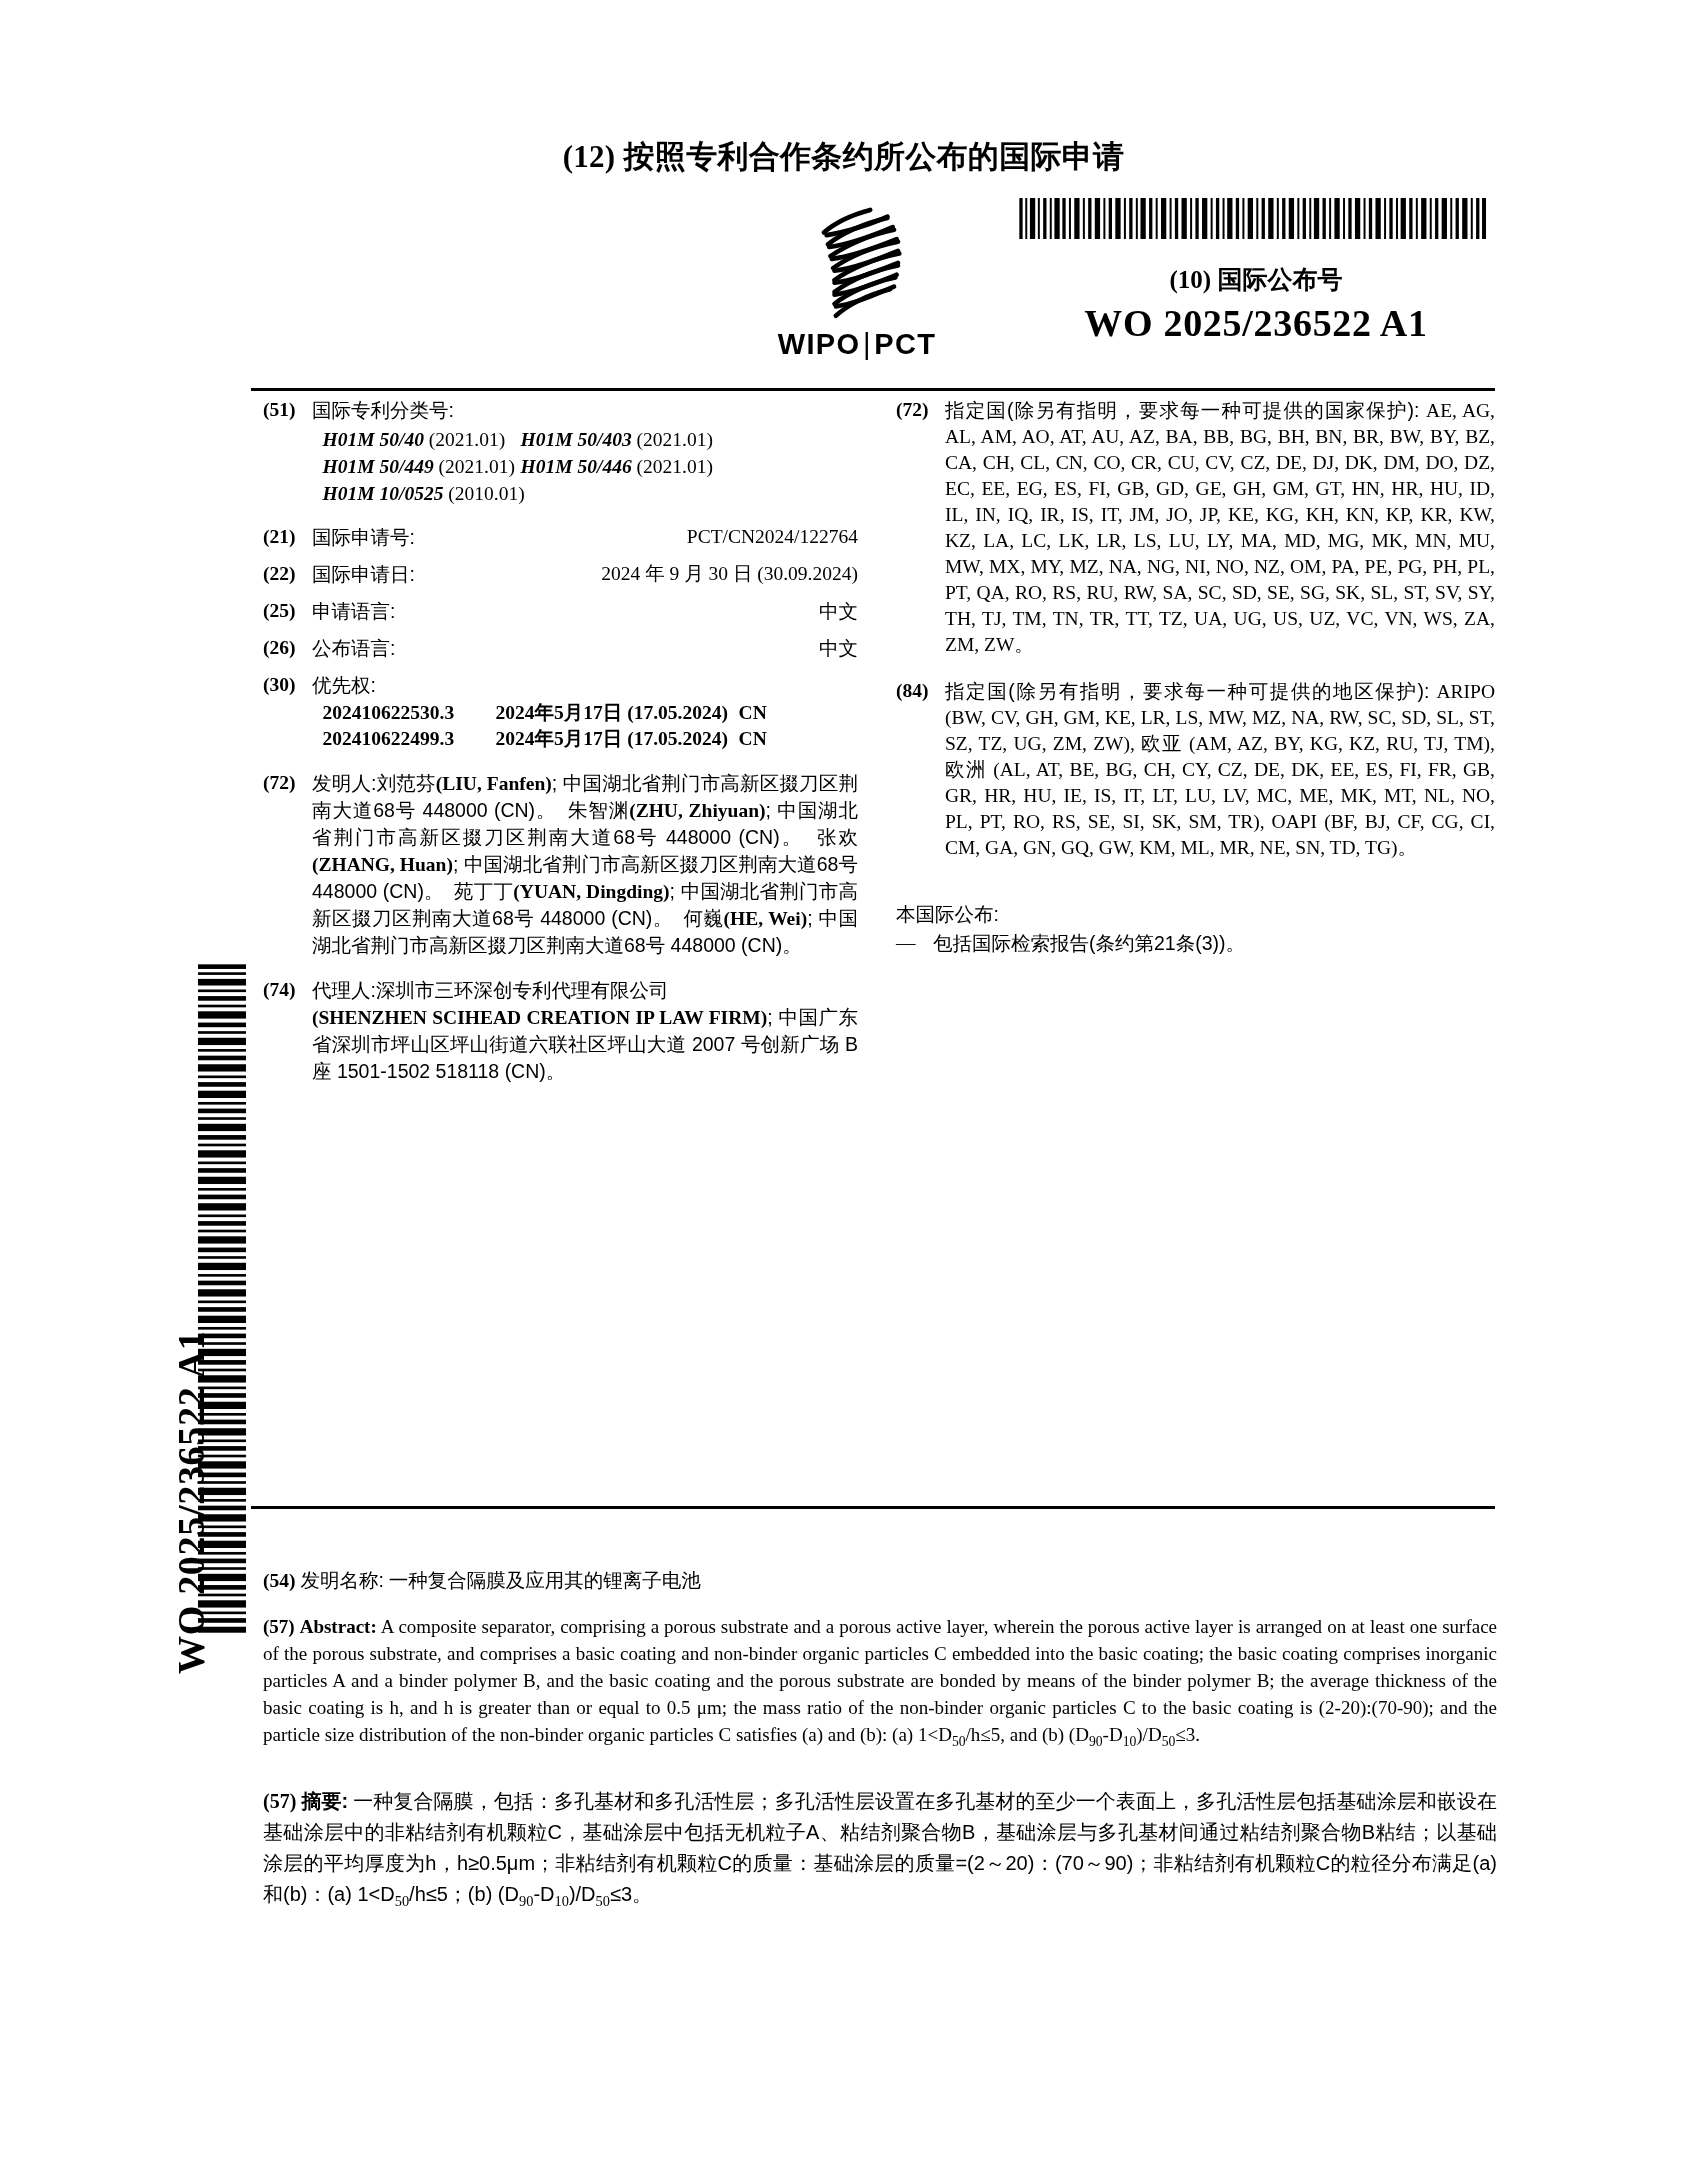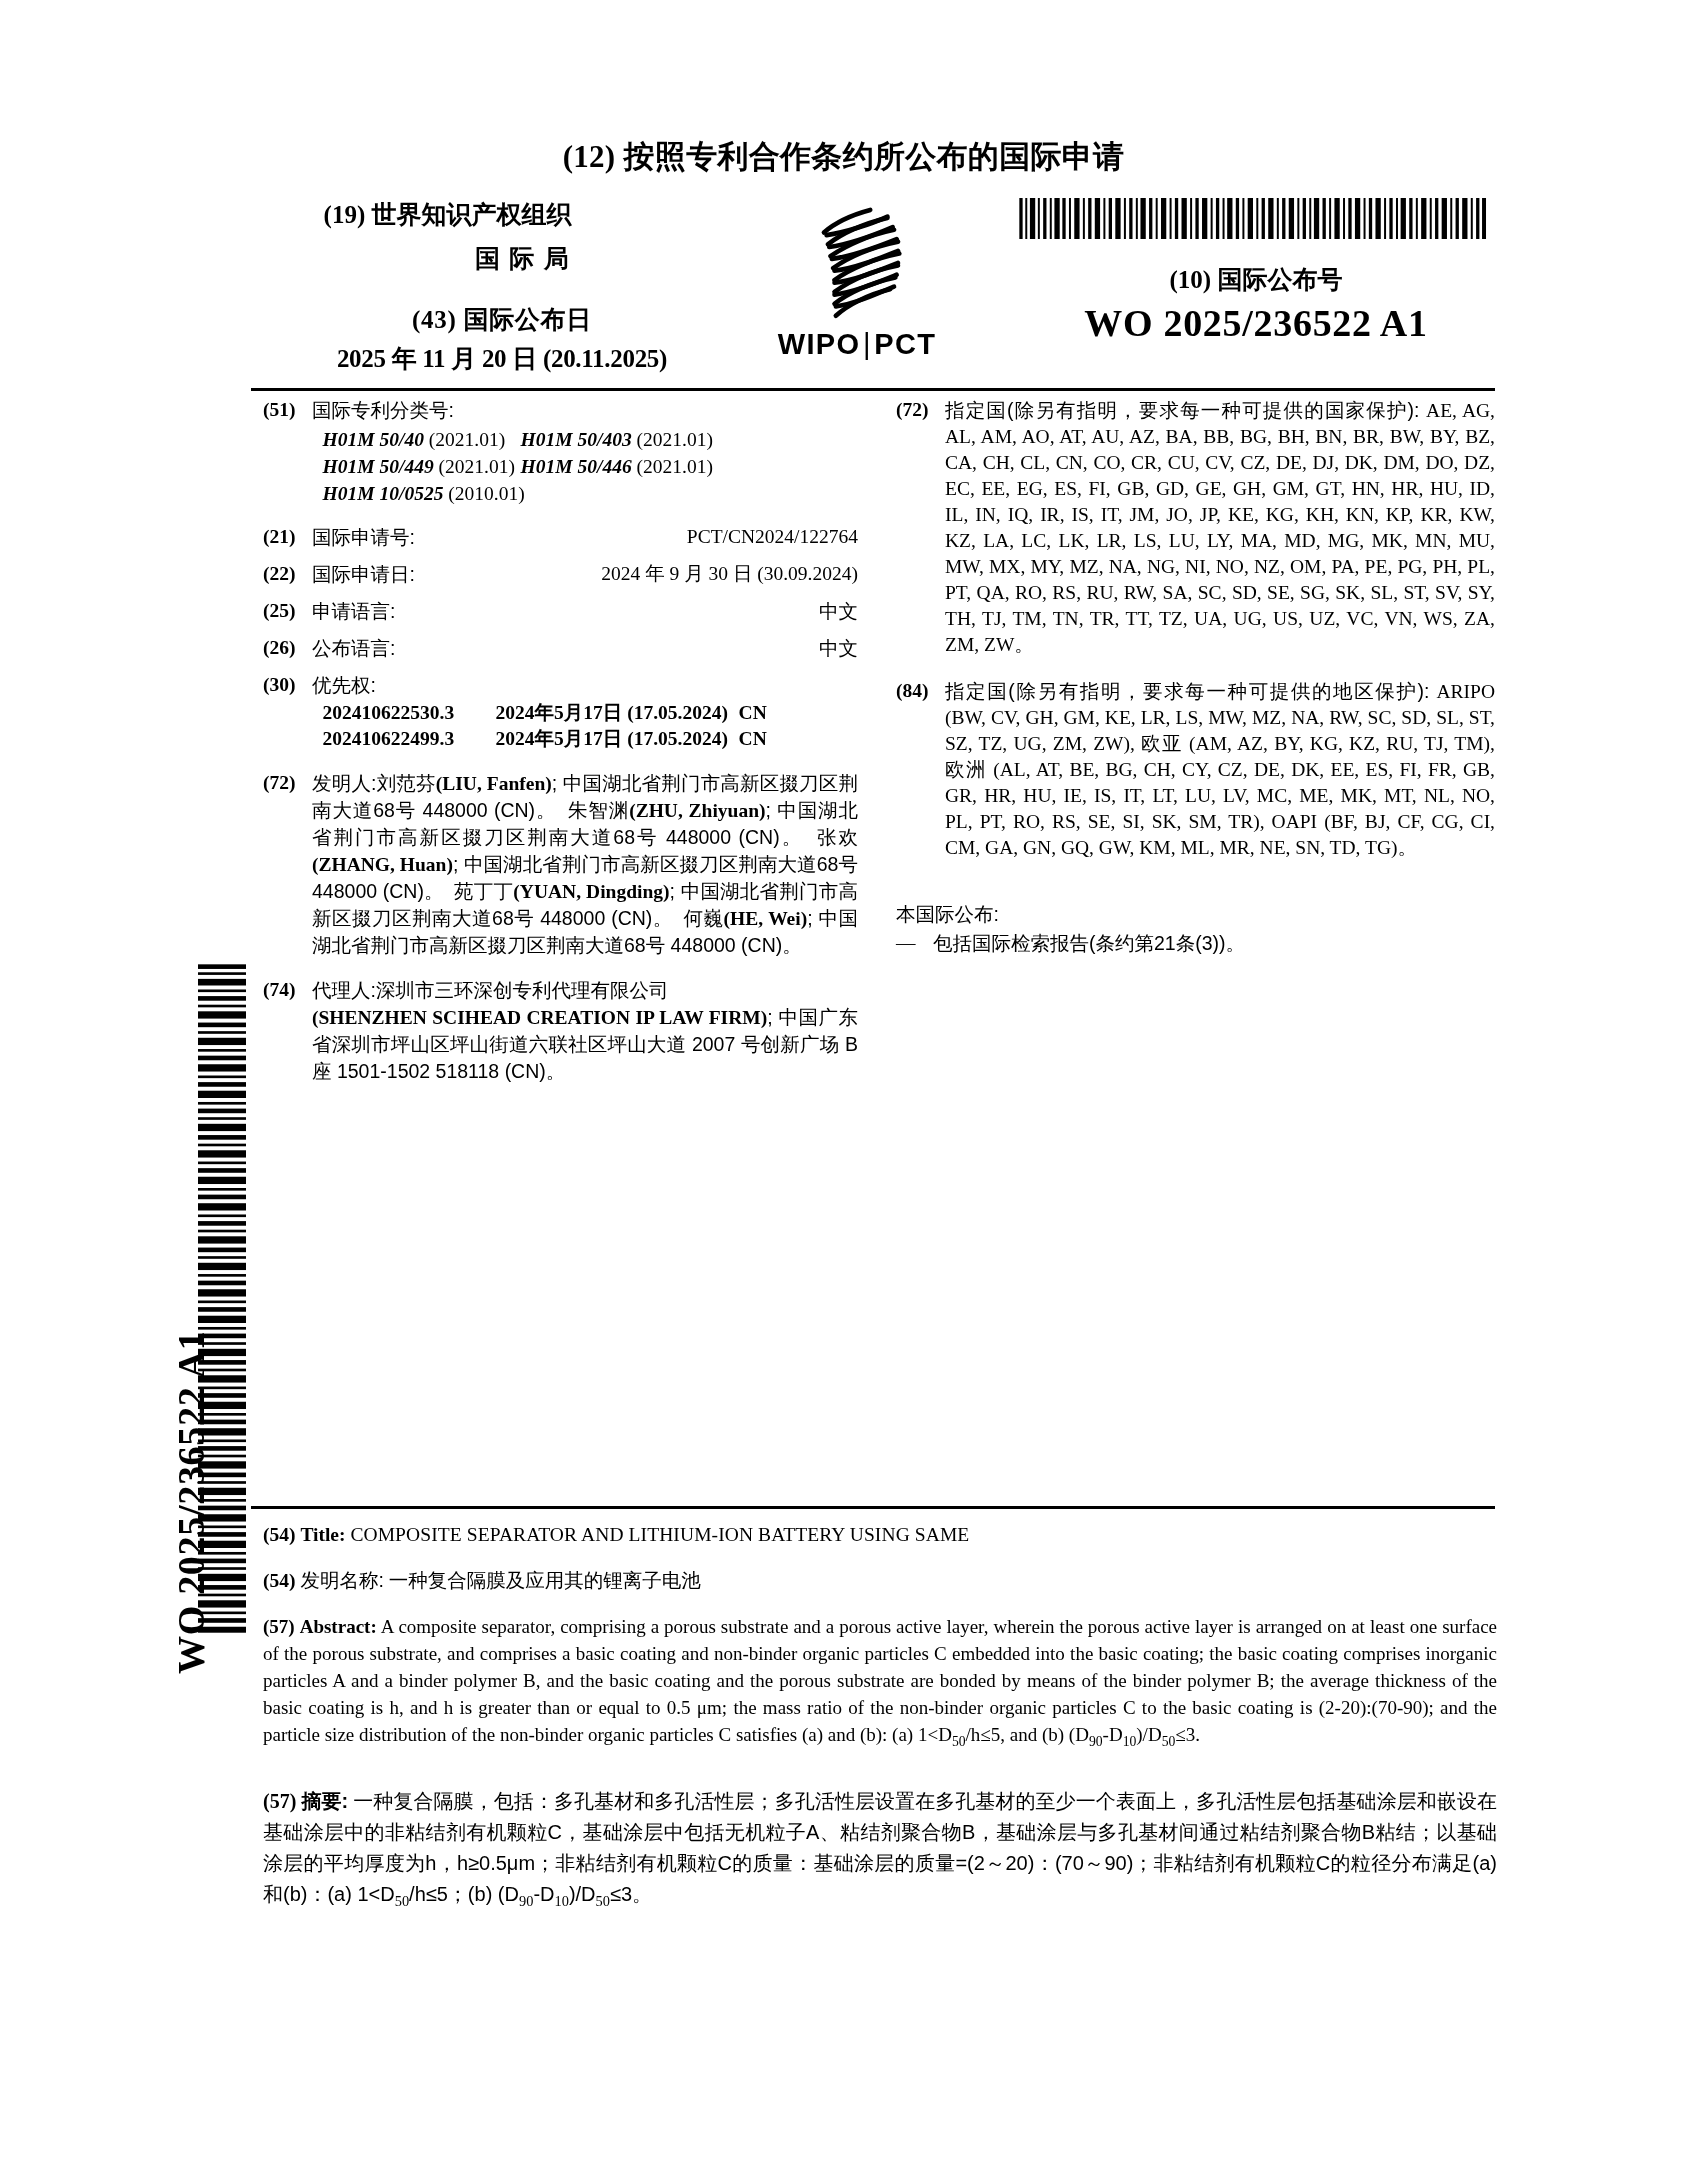--- a/index.html
+++ b/index.html
@@ -242,32 +242,20 @@
 
 <div id="page">
 
   <div class="doc-title-12">
     <span class="num b">(12)</span>
     <span class="cn">按照专利合作条约所公布的国际申请</span>
   </div>
 
   <div class="masthead">
 
-    <div class="mh-left">
-      <div class="mh-19">
-        <span>(19)</span>
-        <span class="cn">世界知识产权组织</span>
-      </div>
-      <div class="mh-bureau cn">国际局</div>
-      <div class="mh-43">
-        <span>(43)</span>
-        <span class="cn">国际公布日</span>
-      </div>
-      <div class="mh-pubdate">2025 年 11 月 20 日 (20.11.2025)</div>
-    </div>
 
     <div class="mh-logo">
       <svg class="wipo-helix" width="172" height="119" viewBox="0 0 260 180">
         <g stroke="#000" stroke-width="7" fill="none" stroke-linecap="round">
           <path d="M150 6 C120 14 96 26 80 40"></path>
           <path d="M176 18 C140 26 106 42 86 58"></path>
           <path d="M186 36 C148 44 112 60 90 76"></path>
           <path d="M192 54 C152 62 116 78 94 94"></path>
           <path d="M194 72 C154 80 118 96 96 112"></path>
           <path d="M192 90 C152 98 118 114 96 130"></path>
@@ -501,25 +489,20 @@
       <div style="display:flex; margin-top:2.6px;">
         <span style="flex:0 0 37px;">—</span>
         <span class="cn">包括国际检索报告(条约第21条(3))。</span>
       </div>
     </div>
 
   </div>
 
   <div class="rule" id="rule-title"></div>
 
-  <div class="titleblock" id="title-en">
-    <span class="tag">(54)</span>
-    <span class="tag">Title:</span>
-    <span class="title-en-text">COMPOSITE SEPARATOR AND LITHIUM-ION BATTERY USING SAME</span>
-  </div>
 
   <div class="titleblock" id="title-cn">
     <span class="tag">(54)</span>
     <span class="cn">发明名称:</span>
     <span class="cn">一种复合隔膜及应用其的锂离子电池</span>
   </div>
 
   <div class="abstract" id="abstract-en">
     <span class="tag">(57)</span>
     <span class="tag">Abstract:</span>

